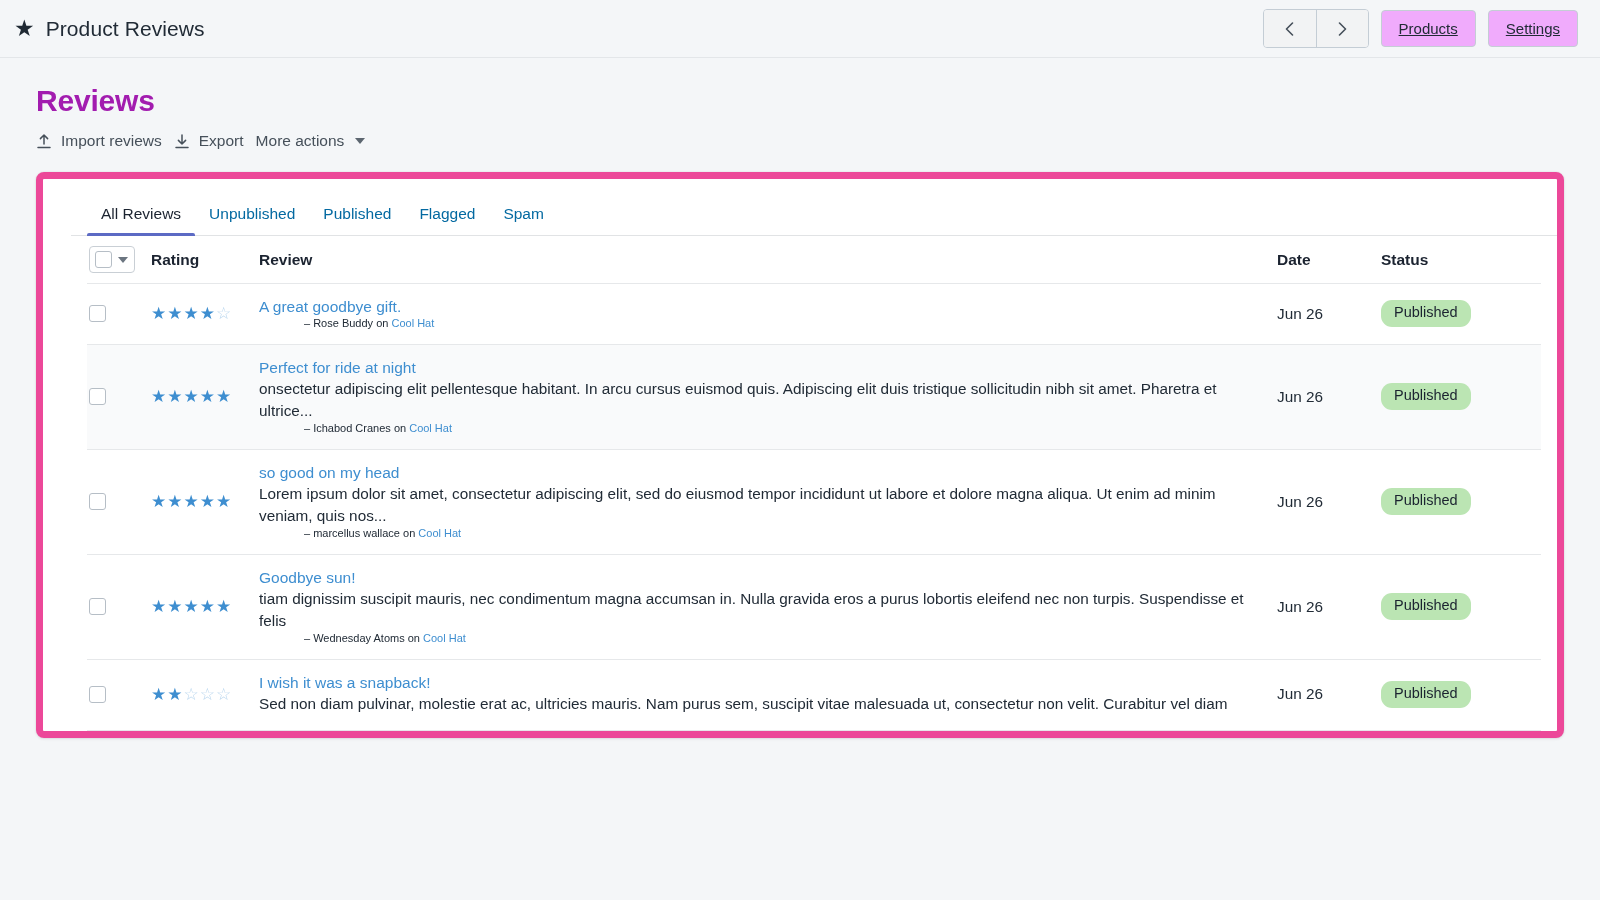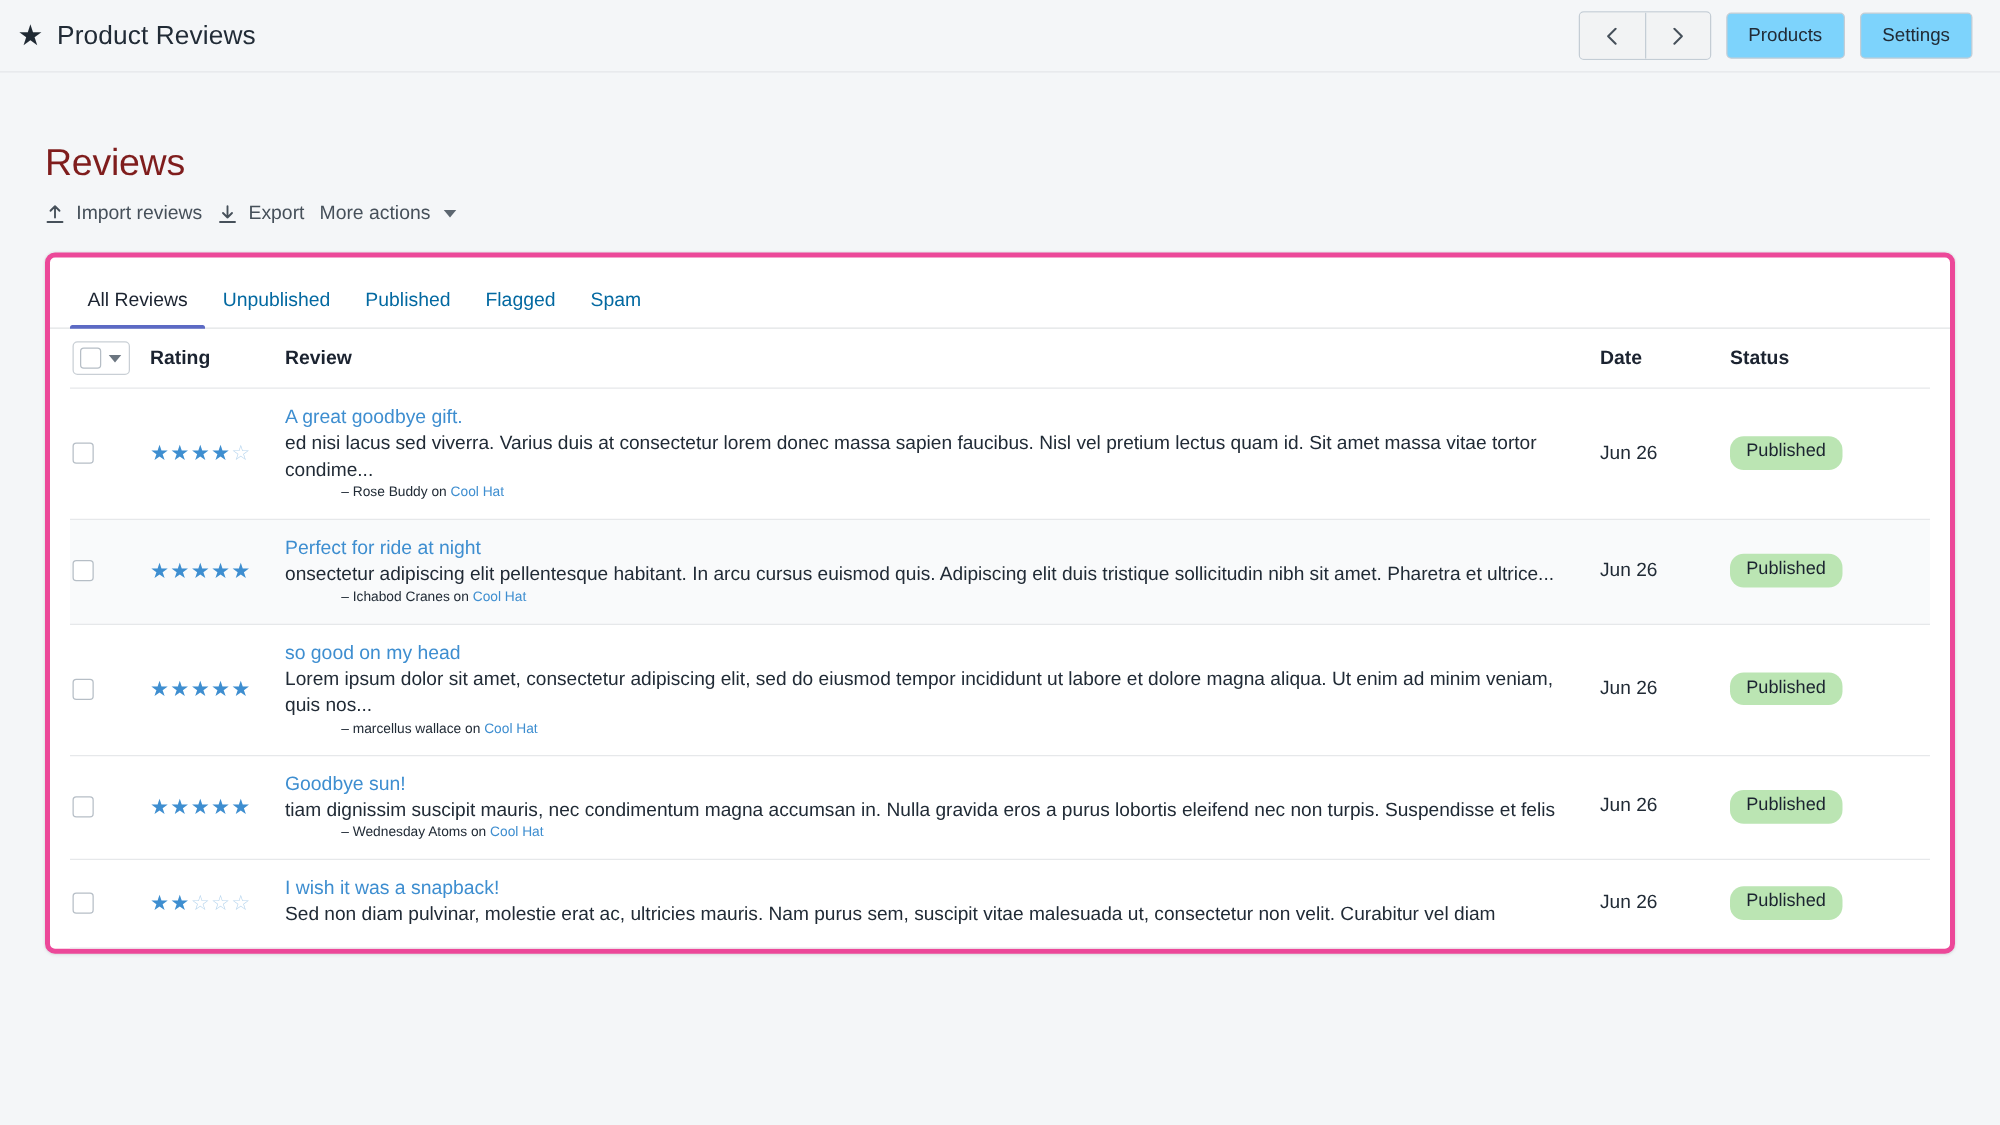--- a/index.html
+++ b/index.html
@@ -40,36 +40,36 @@
     color: #46505a;
     font-size: 15px;
     cursor: pointer;
   }
   .nav-btn + .nav-btn { border-left: 1px solid #c4cdd5; }
 
   .plain-btn {
     height: 37px;
     padding: 0 17px;
     display: flex; align-items: center;
-    background: #7dd3fc;
+    background: #f0abfc;
     border: 1px solid #c4cdd5;
     border-radius: 4px;
     font-size: 15px;
     color: #212b36;
     cursor: pointer;
+    text-decoration: underline;
   }
 
   
   .page-head { padding: 26px 36px 0 36px; }
   .page-title {
     font-size: 30px;
-    font-weight: normal;
-    color: #7f1d1d;
+    font-weight: bold;
+    color: #a21caf;
     letter-spacing: -.2px;
-    margin-top: 30px;
   }
   .page-actions {
     display: flex; align-items: center;
     gap: 12px;
     margin-top: 14px;
   }
   .page-action {
     display: flex; align-items: center; gap: 9px;
     font-size: 15.5px;
     color: #46505a;
@@ -81,24 +81,25 @@
     border-left: 5px solid transparent;
     border-right: 5px solid transparent;
     border-top: 6px solid #5c6670;
     margin-left: 2px;
   }
 
   
   .card {
     margin: 22px 36px 0 36px;
     background: #ffffff;
-    border: 4px solid #ec4899;
+    border: 7px solid #ec4899;
     border-radius: 8px;
     box-shadow: 0 0 0 1px rgba(63,63,68,.03), 0 1px 3px rgba(63,63,68,.10);
     overflow: hidden;
+    padding-left: 28px;
   }
 
   .tabs {
     display: flex;
     align-items: flex-end;
     gap: 0;
     padding: 0 16px;
     border-bottom: 1px solid #e1e3e5;
     height: 57px;
   }
@@ -316,21 +317,20 @@
             <div class="stars">
               <span class="star-full">★</span>
               <span class="star-full">★</span>
               <span class="star-full">★</span>
               <span class="star-full">★</span>
               <span class="star-empty">☆</span>
             </div>
           </div>
           <div class="c-review">
             <a class="review-title">A great goodbye gift.</a>
-            <div class="review-body">ed nisi lacus sed viverra. Varius duis at consectetur lorem donec massa sapien faucibus. Nisl vel pretium lectus quam id. Sit amet massa vitae tortor condime...</div>
             <div class="review-meta">– Rose Buddy on <span class="product-link">Cool Hat</span></div>
           </div>
           <div class="c-date date-cell">Jun 26</div>
           <div class="c-status"><span class="badge">Published</span></div>
         </div>
         <div class="row data-row hovered">
           <div class="c-check">
             <span class="cb"></span>
           </div>
           <div class="c-rating">

